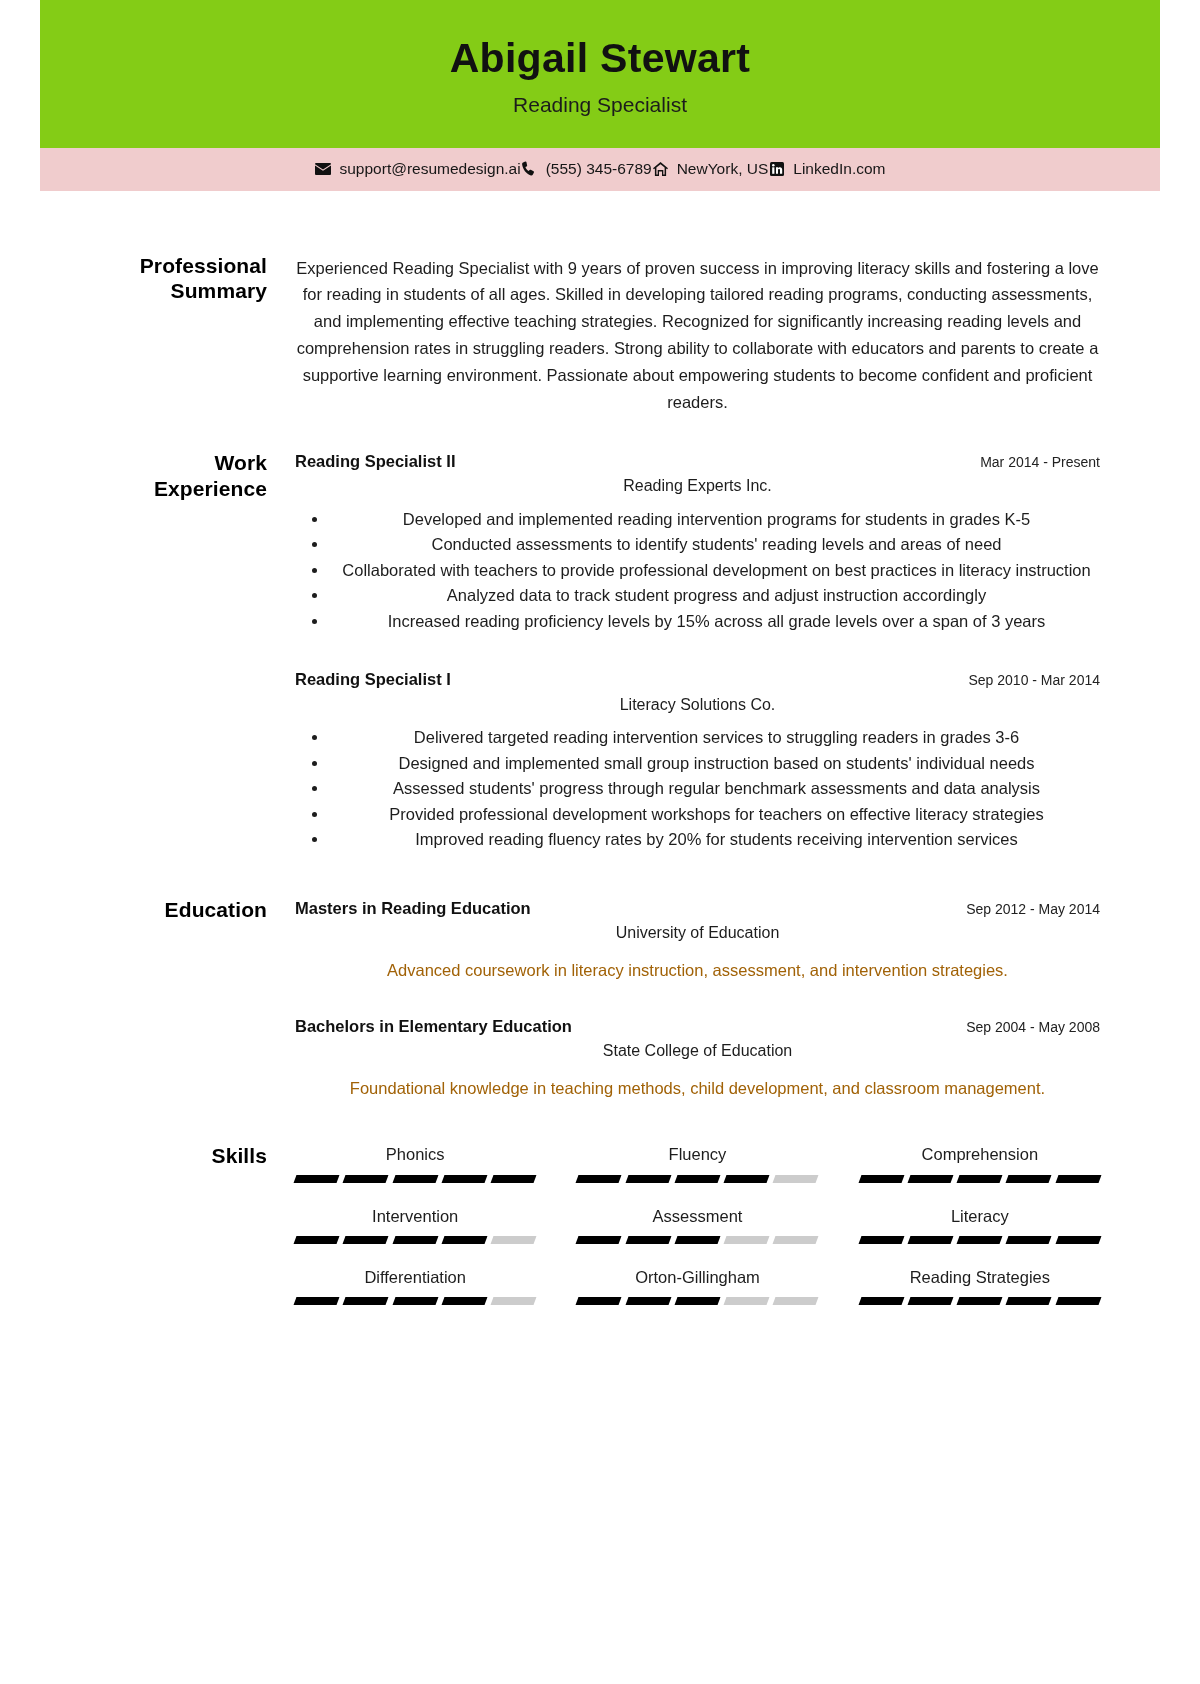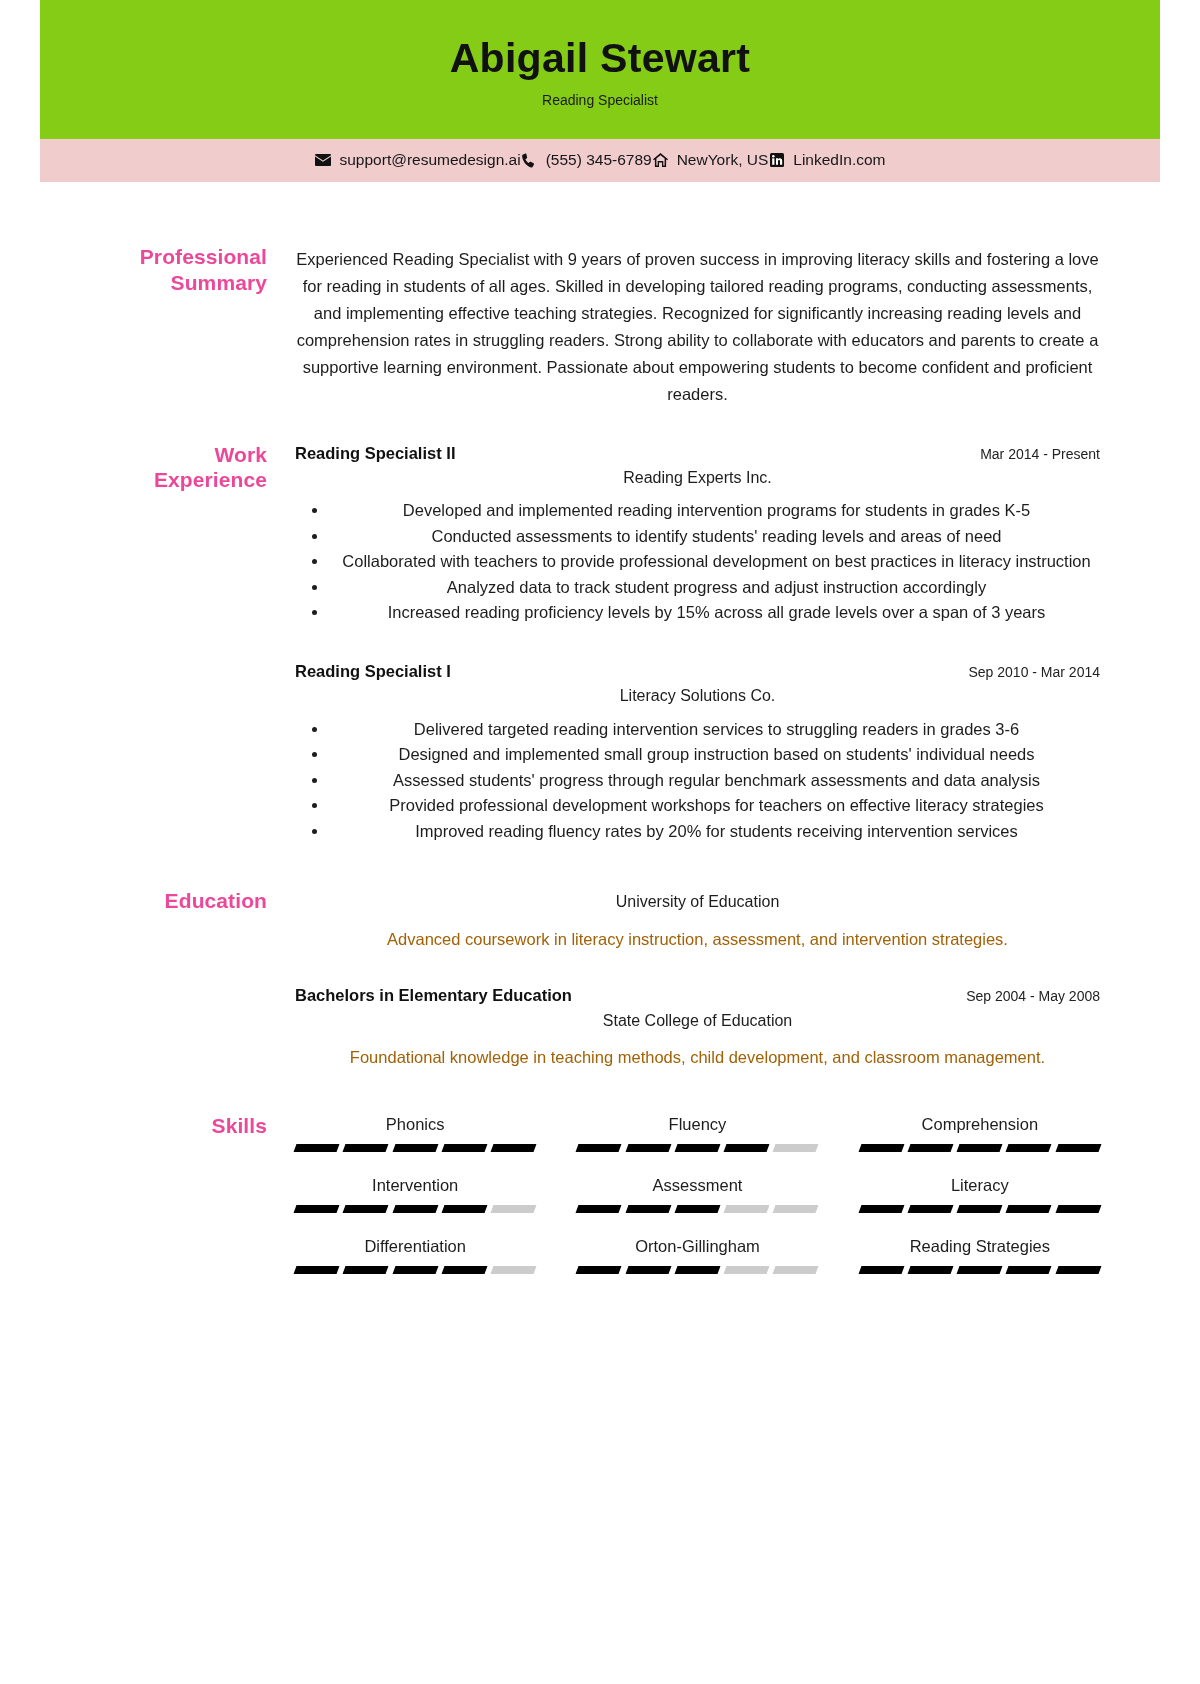--- a/index.html
+++ b/index.html
@@ -22,21 +22,21 @@
   }
   .name {
     font-size: 41px;
     font-weight: 700;
     letter-spacing: 0.3px;
     color: #111;
     line-height: 1.18;
     margin: 0;
   }
   .job-title {
-    font-size: 14px;
+    font-size: 21px;
     font-weight: 400;
     color: #1c1c1c;
     margin-top: 10px;
     line-height: 1.2;
   }
 
   
   .contact-bar {
     background: #f0cccd;
     padding: 12px 0 13px 0;
@@ -69,21 +69,21 @@
     align-items: flex-start;
   }
   .sec-label {
     width: 195px;
     flex: 0 0 195px;
     text-align: right;
     padding-right: 28px;
     font-size: 21px;
     font-weight: 700;
     line-height: 1.22;
-    color: #ec4899;
+    color: #000000;
     letter-spacing: 0.1px;
   }
   .sec-body { flex: 1 1 auto; min-width: 0; text-align: center; }
 
   .summary-section { padding-top: 62px; }
   .summary-text {
     font-size: 16.5px;
     line-height: 1.63;
     color: #1d1d1d;
     margin: 0;
@@ -268,20 +268,24 @@
         </div>
 
       </div>
     </div>
 
     <div class="section edu-section">
       <div class="sec-label">Education</div>
       <div class="sec-body">
 
         <div class="entry">
+          <div class="entry-head">
+            <div class="entry-title">Masters in Reading Education</div>
+            <div class="entry-date">Sep 2012 - May 2014</div>
+          </div>
           <div class="entry-org">University of Education</div>
           <div class="entry-desc">Advanced coursework in literacy instruction, assessment, and intervention strategies.</div>
         </div>
 
         <div class="entry" style="margin-top:32px;">
           <div class="entry-head">
             <div class="entry-title">Bachelors in Elementary Education</div>
             <div class="entry-date">Sep 2004 - May 2008</div>
           </div>
           <div class="entry-org">State College of Education</div>

